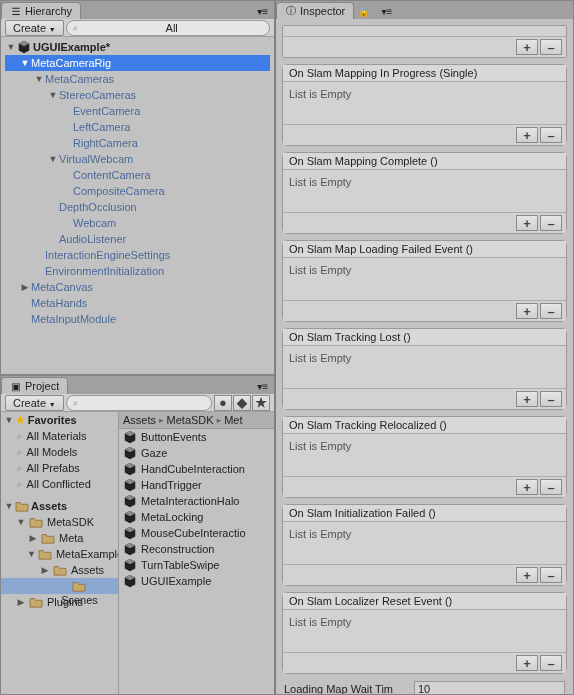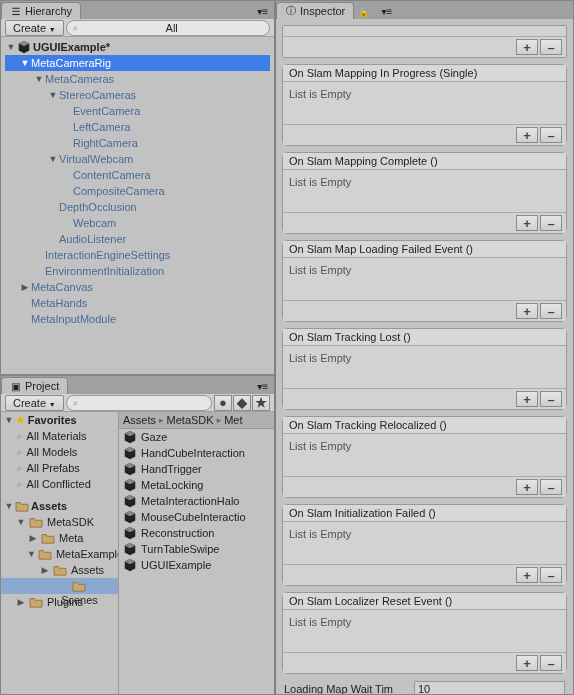--- a/index.html
+++ b/index.html
@@ -257,20 +257,29 @@
           <span>Met</span>
         </div>
       <div id="assets">
           <div class="asset-row">
             <span class="unity-icon">
               <svg viewBox="0 0 16 16">
                 <polygon points="8,1 14,4 14,12 8,15 2,12 2,4" fill="#222"></polygon>
                 <polygon points="8,1 14,4 8,7 2,4" fill="#888"></polygon>
               </svg>
             </span>
+            <span>ButtonEvents</span>
+          </div>
+          <div class="asset-row">
+            <span class="unity-icon">
+              <svg viewBox="0 0 16 16">
+                <polygon points="8,1 14,4 14,12 8,15 2,12 2,4" fill="#222"></polygon>
+                <polygon points="8,1 14,4 8,7 2,4" fill="#888"></polygon>
+              </svg>
+            </span>
             <span>Gaze</span>
           </div>
           <div class="asset-row">
             <span class="unity-icon">
               <svg viewBox="0 0 16 16">
                 <polygon points="8,1 14,4 14,12 8,15 2,12 2,4" fill="#222"></polygon>
                 <polygon points="8,1 14,4 8,7 2,4" fill="#888"></polygon>
               </svg>
             </span>
             <span>HandCubeInteraction</span>
@@ -284,30 +293,30 @@
             </span>
             <span>HandTrigger</span>
           </div>
           <div class="asset-row">
             <span class="unity-icon">
               <svg viewBox="0 0 16 16">
                 <polygon points="8,1 14,4 14,12 8,15 2,12 2,4" fill="#222"></polygon>
                 <polygon points="8,1 14,4 8,7 2,4" fill="#888"></polygon>
               </svg>
             </span>
+            <span>MetaInteractionHalo</span>
+          </div>
+          <div class="asset-row">
+            <span class="unity-icon">
+              <svg viewBox="0 0 16 16">
+                <polygon points="8,1 14,4 14,12 8,15 2,12 2,4" fill="#222"></polygon>
+                <polygon points="8,1 14,4 8,7 2,4" fill="#888"></polygon>
+              </svg>
+            </span>
             <span>MetaLocking</span>
-          </div>
-          <div class="asset-row">
-            <span class="unity-icon">
-              <svg viewBox="0 0 16 16">
-                <polygon points="8,1 14,4 14,12 8,15 2,12 2,4" fill="#222"></polygon>
-                <polygon points="8,1 14,4 8,7 2,4" fill="#888"></polygon>
-              </svg>
-            </span>
-            <span>MetaInteractionHalo</span>
           </div>
           <div class="asset-row">
             <span class="unity-icon">
               <svg viewBox="0 0 16 16">
                 <polygon points="8,1 14,4 14,12 8,15 2,12 2,4" fill="#222"></polygon>
                 <polygon points="8,1 14,4 8,7 2,4" fill="#888"></polygon>
               </svg>
             </span>
             <span>MouseCubeInteractio</span>
           </div>

